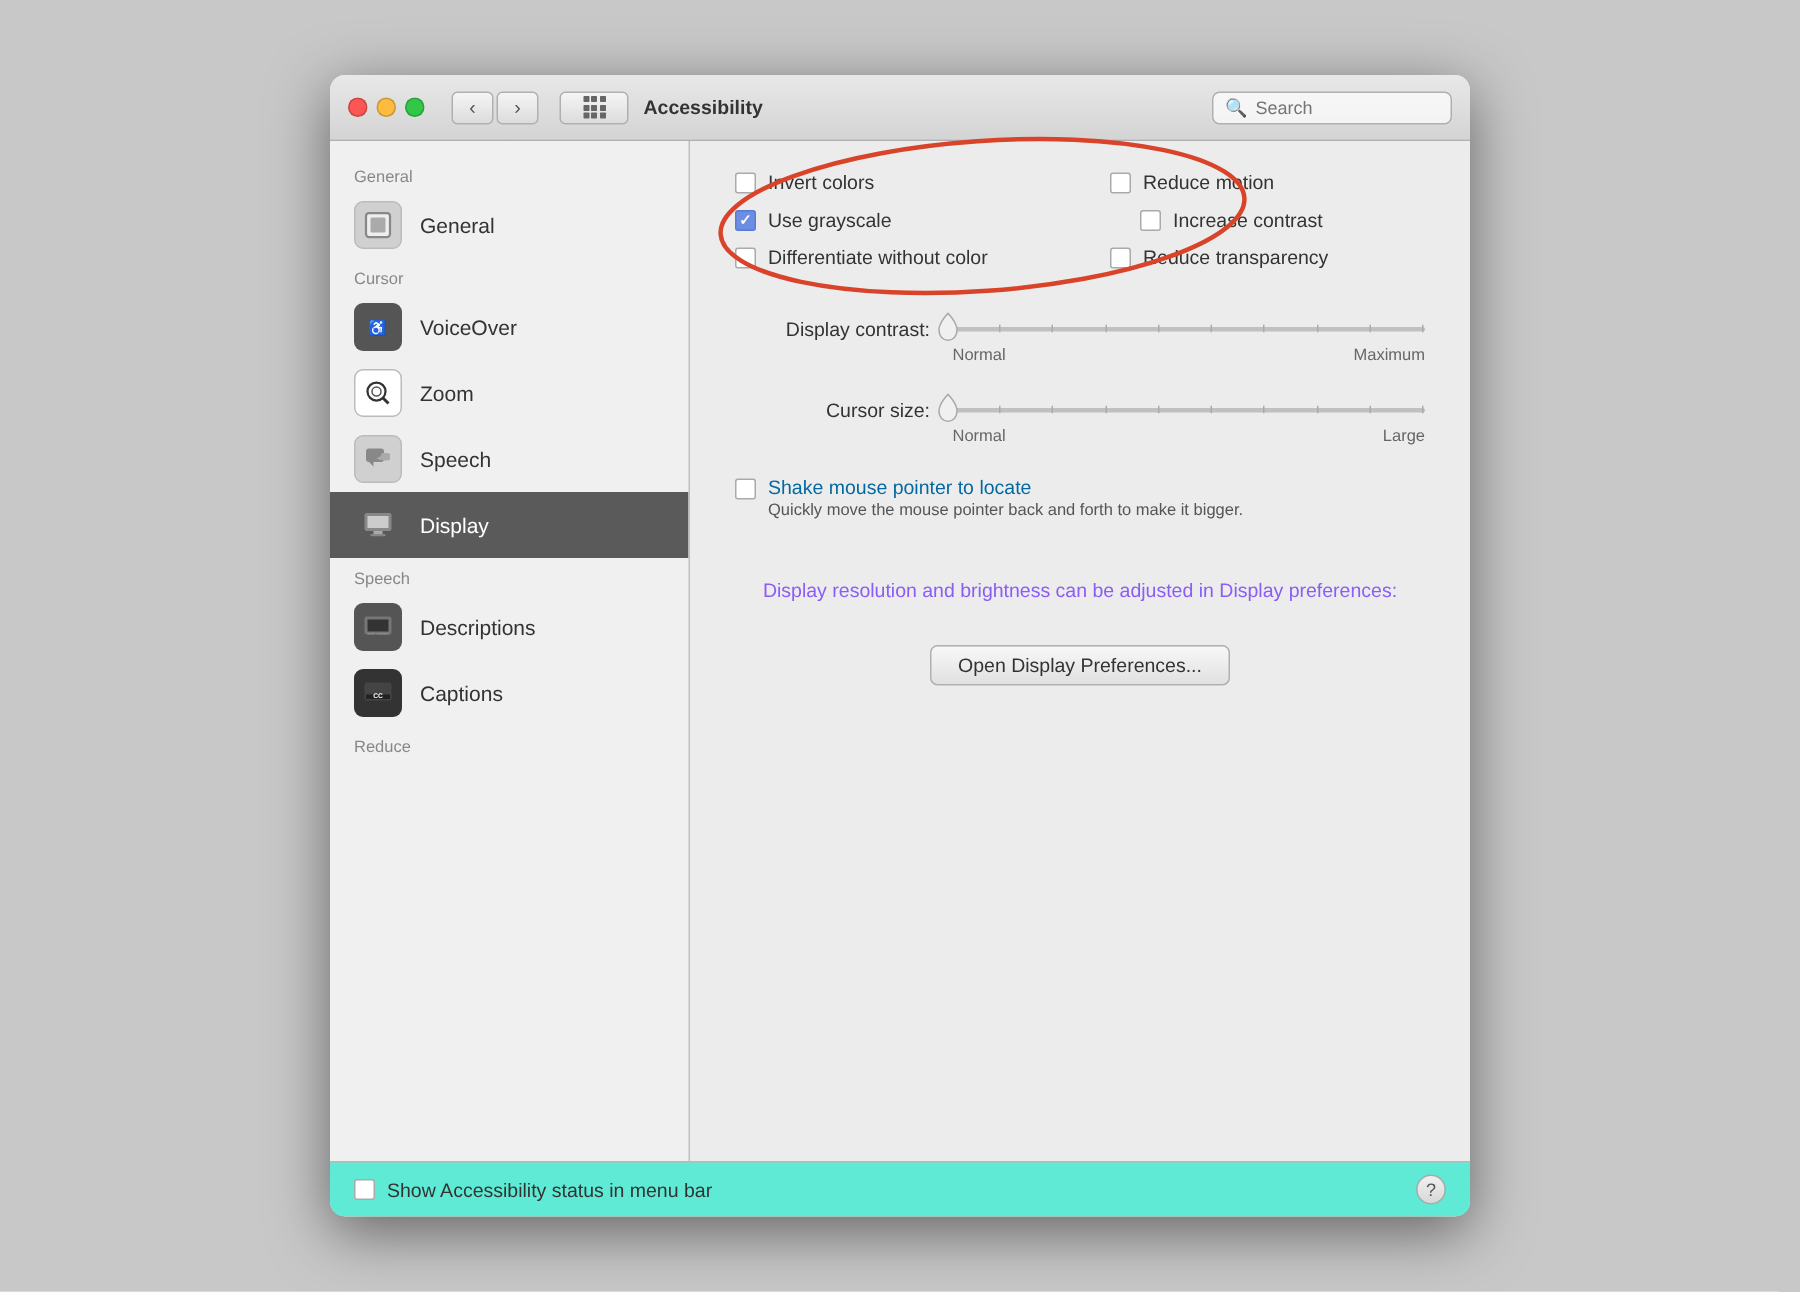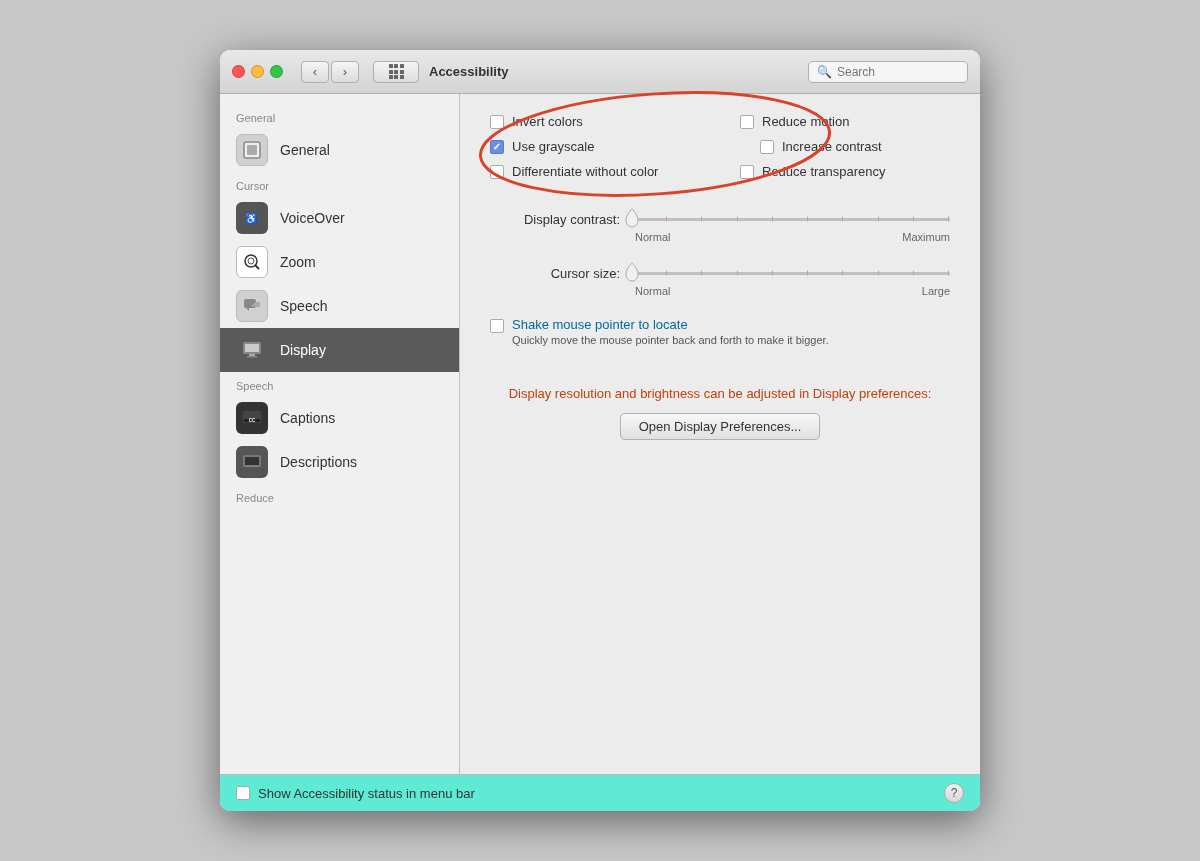--- a/index.html
+++ b/index.html
@@ -256,22 +256,22 @@
       margin-bottom: 30px;
     }
 
     
     .display-pref-section {
       margin-top: 30px;
     }
 
     .display-pref-text {
       font-size: 13px;
-      color: #c2410c;
-      margin-bottom: 12px;
+      color: #8b5cf6;
+      margin-bottom: 29px;
       text-align: center;
     }
 
     .display-pref-btn {
       display: block;
       margin: 0 auto;
       padding: 5px 18px;
       background: linear-gradient(180deg, #f8f8f8, #e0e0e0);
       border: 1px solid #b0b0b0;
       border-radius: 5px;
@@ -421,39 +421,39 @@
             <rect x="4" y="5" width="14" height="8" fill="#ccc"></rect>
             <rect x="8" y="15" width="6" height="2" fill="#aaa"></rect>
             <rect x="6" y="17" width="10" height="1.5" rx="0.5" fill="#888"></rect>
           </svg>
         </div>
         <span class="sidebar-label">Display</span>
       </div>
 
       <div class="sidebar-section-label">Speech</div>
       <div class="sidebar-item">
-        <div class="sidebar-icon" style="background:#333; border-radius:6px;">
-          <svg width="22" height="22" viewBox="0 0 22 22">
-            <rect x="2" y="4" width="18" height="12" rx="1.5" fill="#444"></rect>
-            <rect x="3" y="12" width="16" height="3" fill="#222"></rect>
-            <text x="11" y="14.5" text-anchor="middle" font-size="4.5" fill="white" font-weight="bold">CC</text>
-          </svg>
-        </div>
-        <span class="sidebar-label">Captions</span>
-      </div>
-      <div class="sidebar-item">
         <div class="sidebar-icon" style="background:#555; border-radius:6px;">
           <svg width="22" height="22" viewBox="0 0 22 22">
             <rect x="2" y="4" width="18" height="12" rx="1.5" fill="#777"></rect>
             <rect x="4" y="6" width="14" height="8" fill="#333"></rect>
             <rect x="4" y="15" width="5" height="1" fill="#888"></rect>
             <rect x="10" y="15" width="8" height="1" fill="#888"></rect>
           </svg>
         </div>
         <span class="sidebar-label">Descriptions</span>
+      </div>
+      <div class="sidebar-item">
+        <div class="sidebar-icon" style="background:#333; border-radius:6px;">
+          <svg width="22" height="22" viewBox="0 0 22 22">
+            <rect x="2" y="4" width="18" height="12" rx="1.5" fill="#444"></rect>
+            <rect x="3" y="12" width="16" height="3" fill="#222"></rect>
+            <text x="11" y="14.5" text-anchor="middle" font-size="4.5" fill="white" font-weight="bold">CC</text>
+          </svg>
+        </div>
+        <span class="sidebar-label">Captions</span>
       </div>
 
       <div class="sidebar-section-label">Reduce</div>
     </div>
 
     <div class="content-panel">
 
       <div style="position:relative; margin-bottom: 30px;">
 
         <svg style="position:absolute; top:-25px; left:-20px; width:370px; height:115px; pointer-events:none; z-index:10;">

